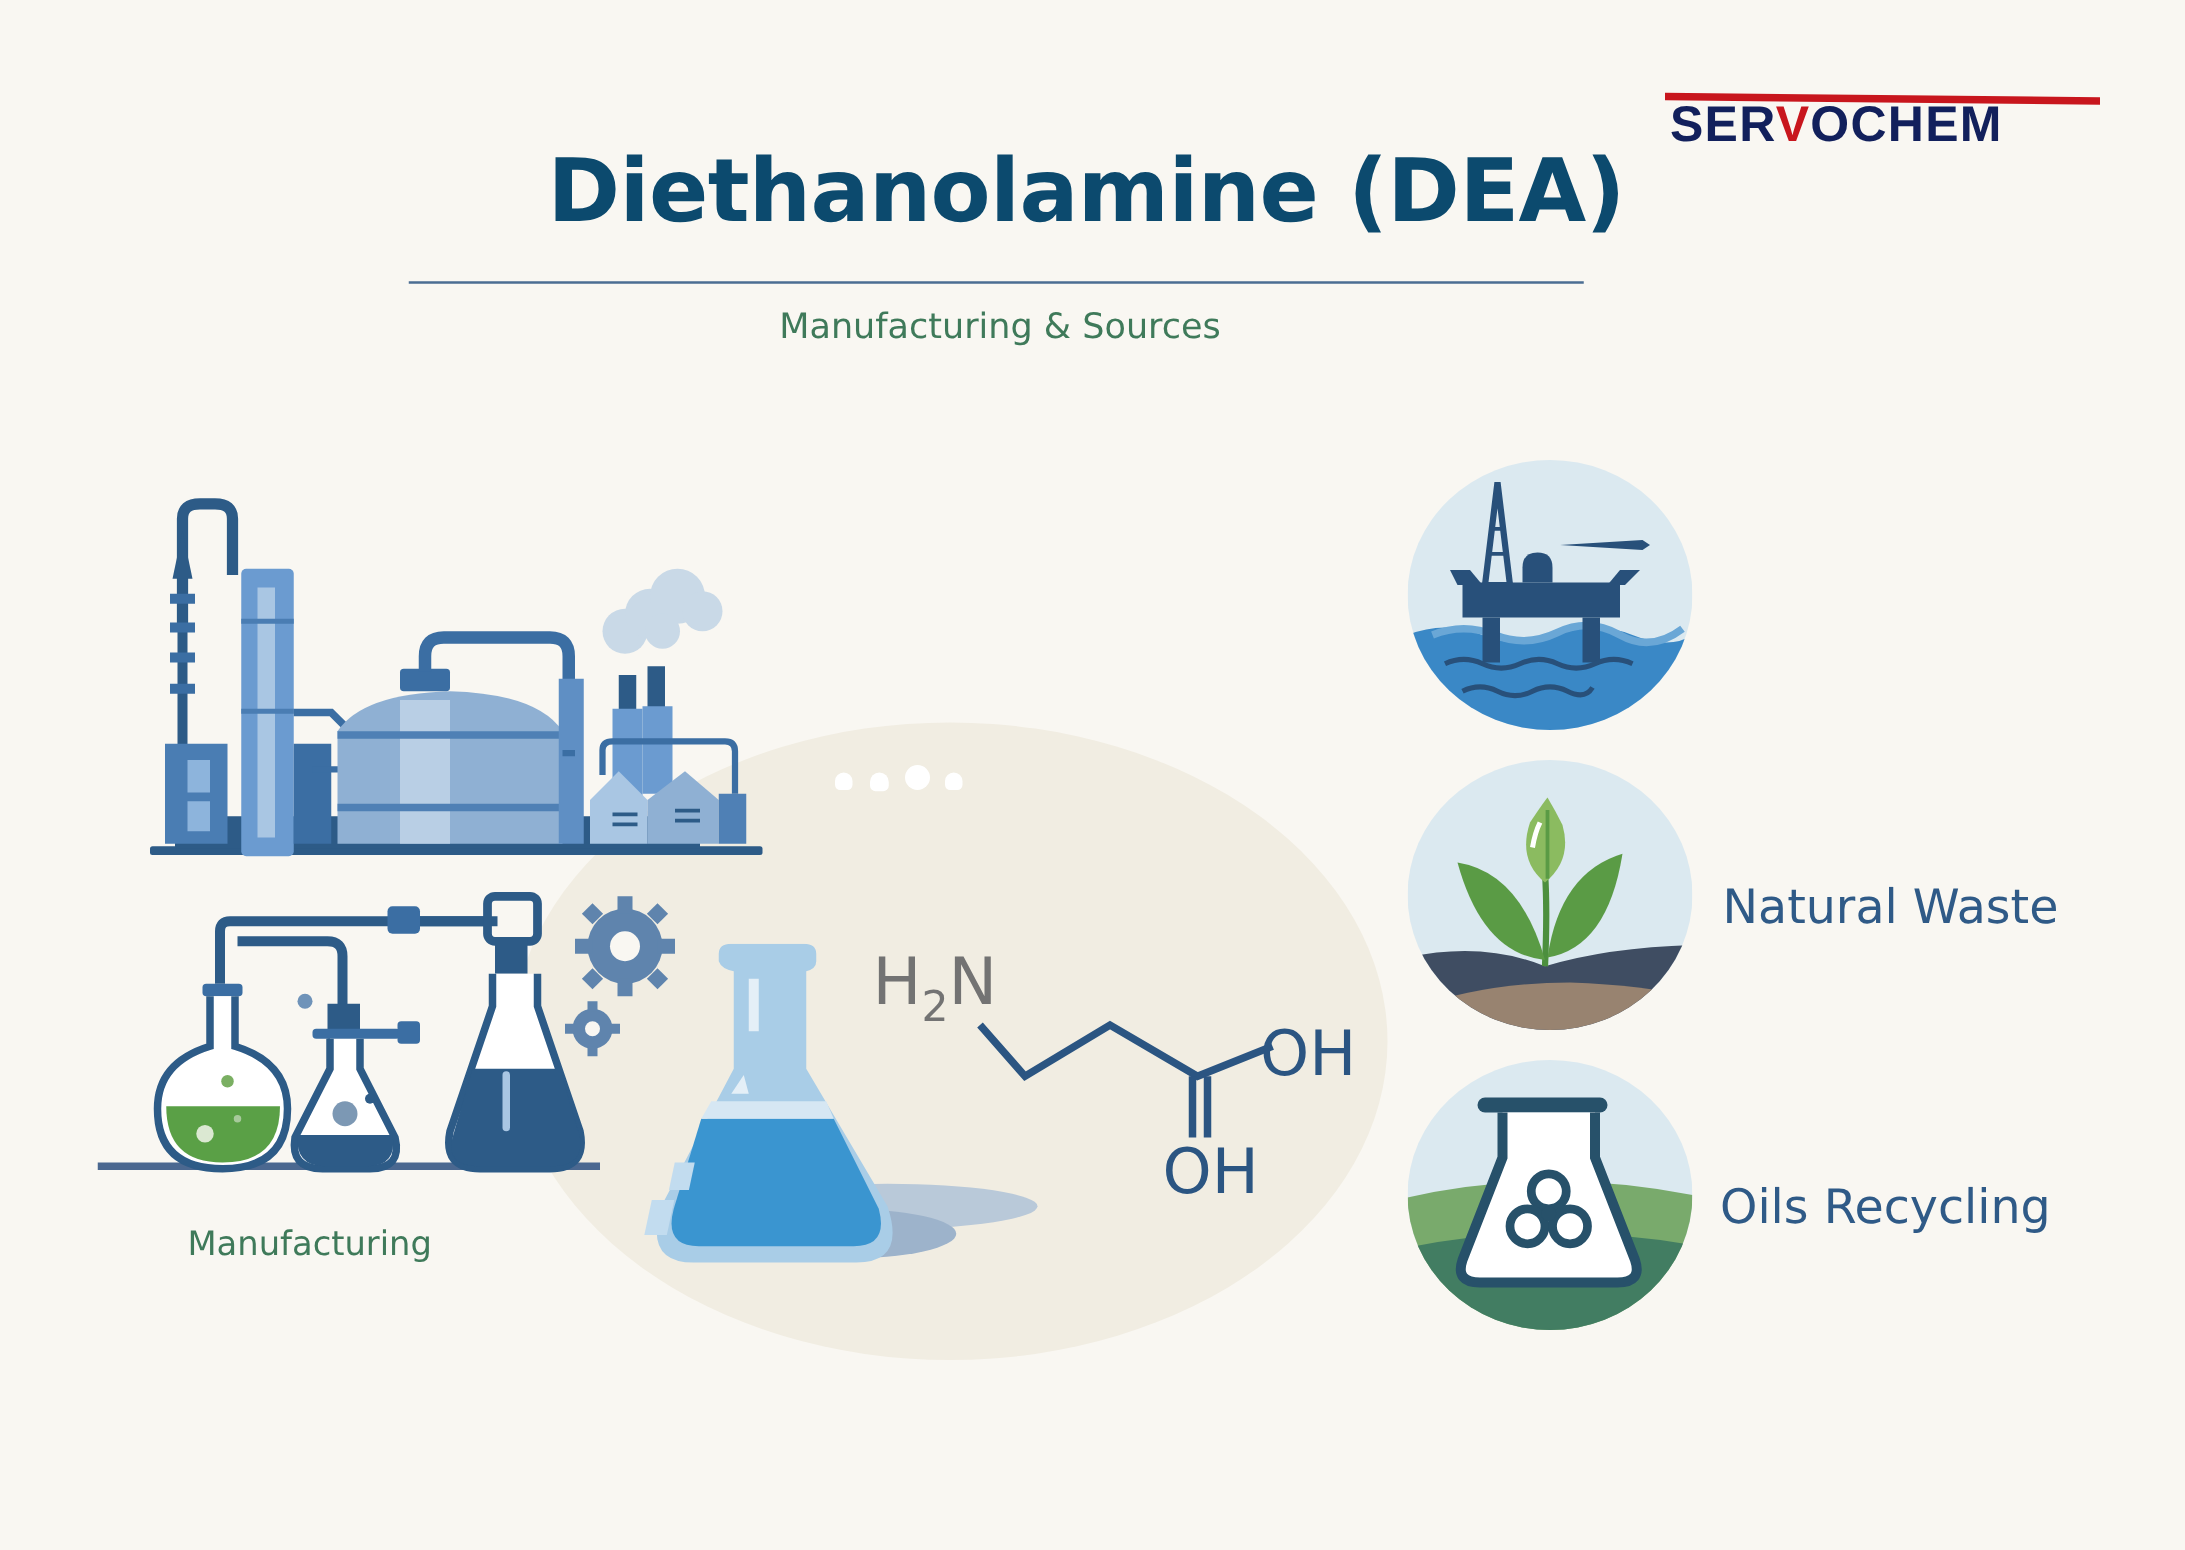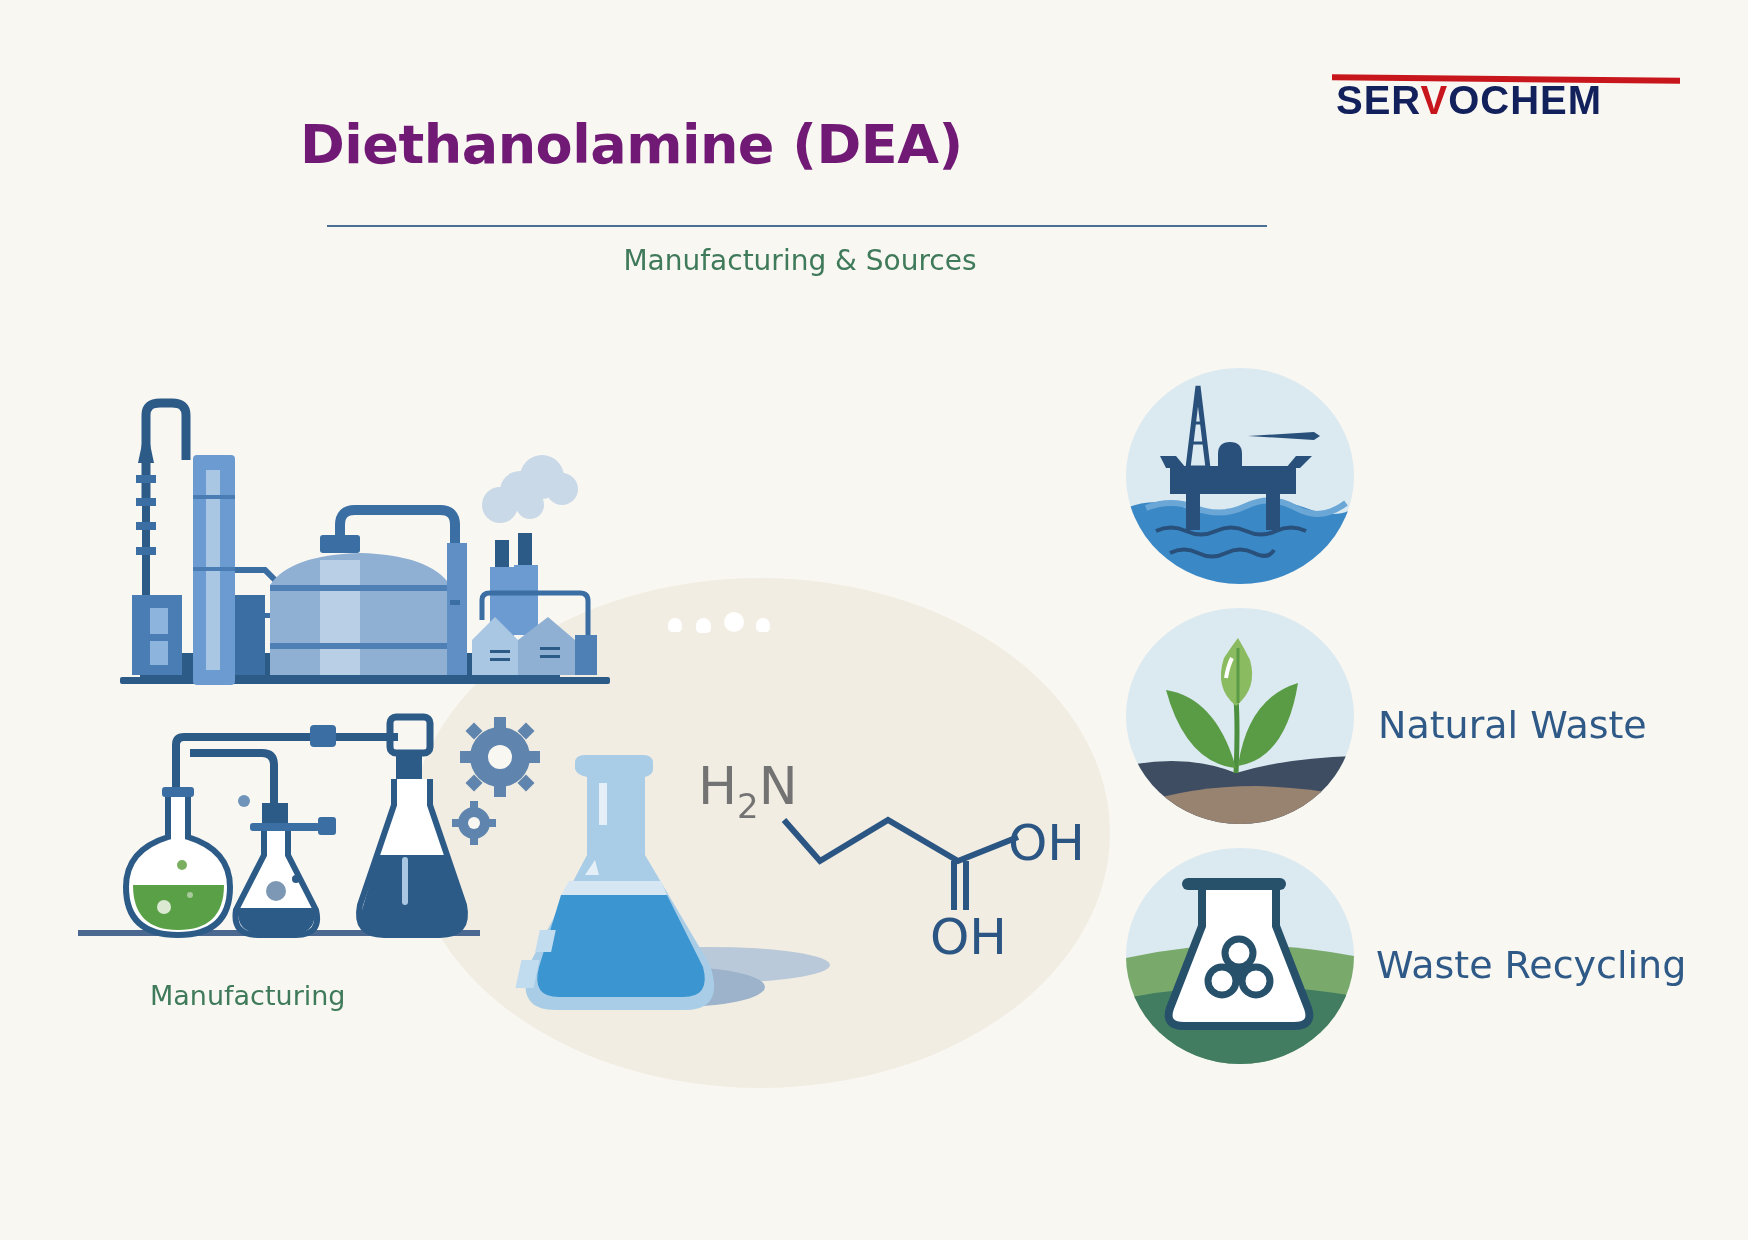--- a/index.html
+++ b/index.html
@@ -17,22 +17,22 @@
     position: absolute; left: 4px; top: 8px;
     font-family: "Liberation Sans", sans-serif; font-weight: 700;
     font-size: 40px; letter-spacing: 1px; color: #12205c;
     white-space: nowrap; line-height: 1;
   }
   .logo-text .v { color: #c8161d; }
   .logo-bar { position: absolute; left: 0; top: 4px; width: 348px; height: 6px; background: #c8161d; transform: skewY(0.6deg); }
 
   
   .title {
-    left: 300px; top: 118px; width: 1000px; text-align: left;
-    font-size: 54px; font-weight: 700; color: #701a75; letter-spacing: -0.5px;
+    left: 300px; top: 118px; width: 1000px; text-align: right;
+    font-size: 70px; font-weight: 700; color: #0c4a6e; letter-spacing: -0.5px;
     line-height: 1;
   }
   .title-rule { left: 327px; top: 225px; width: 940px; height: 2px; background: #4b6e93; }
   .subtitle {
     left: 300px; top: 246px; width: 1000px; text-align: center;
     font-size: 28px; color: #3f7a5a; line-height: 1.1;
   }
 
   
   .backdrop {
@@ -260,14 +260,14 @@
       <path d="M76 42 V78 L44 160 Q38 178 58 178 H168 Q188 178 182 160 L150 78 V42" fill="#ffffff" stroke="#27516a" stroke-width="8"></path>
 
       <g fill="none" stroke="#27516a" stroke-width="7">
         <circle cx="113" cy="105" r="14"></circle>
         <circle cx="96" cy="133" r="14"></circle>
         <circle cx="130" cy="133" r="14"></circle>
       </g>
       <circle cx="113" cy="123" r="6" fill="#27516a"></circle>
     </svg>
   </div>
-  <div class="abs source-label" style="left:250px; top:98px;">Waste Recycling</div>
+  <div class="abs source-label" style="left:250px; top:98px;">Oils Recycling</div>
 </div>
 
 </body></html>

